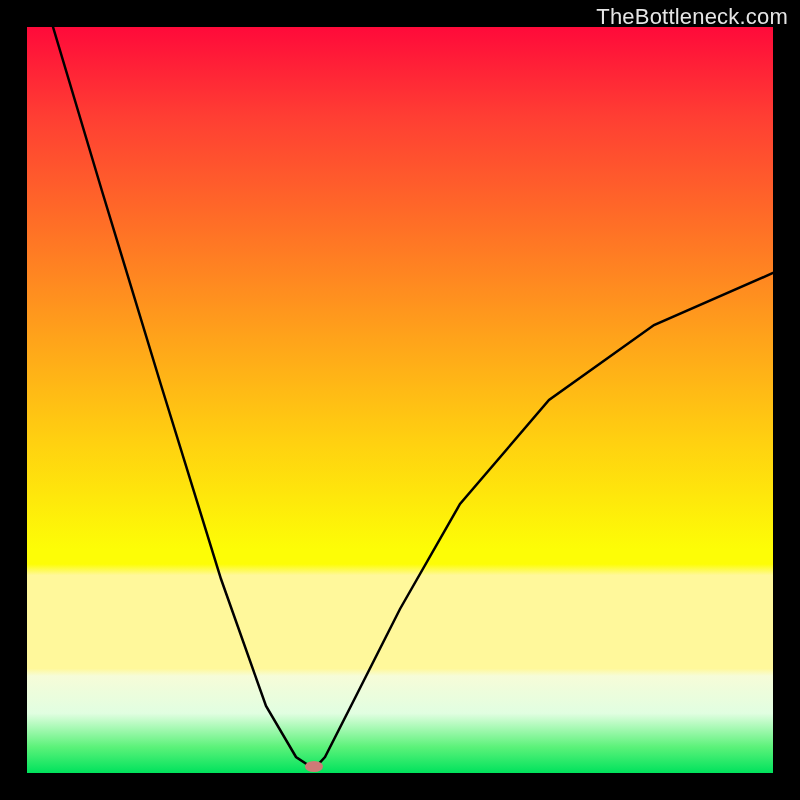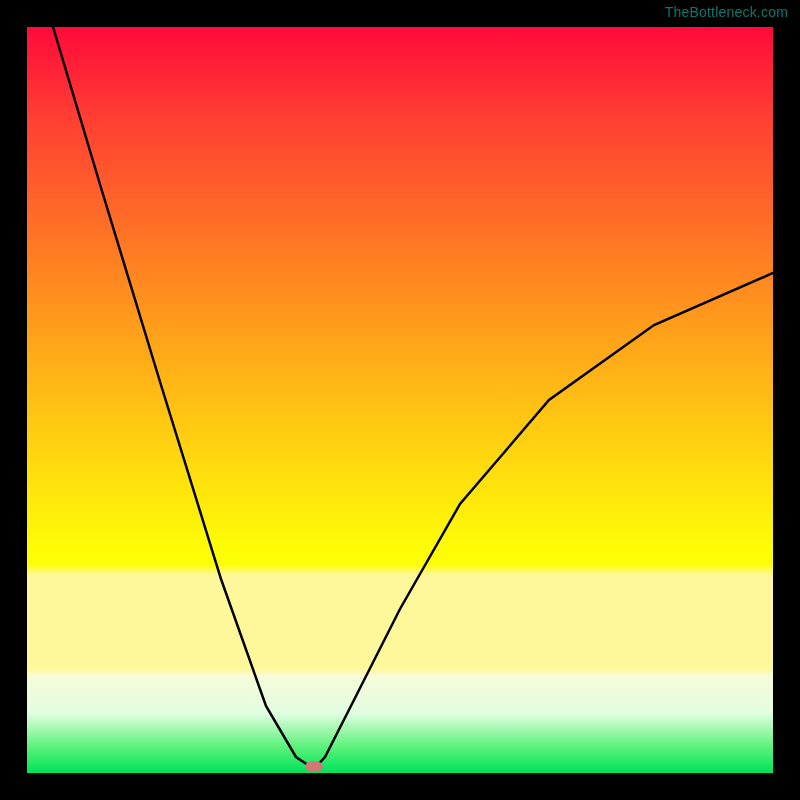--- a/index.html
+++ b/index.html
@@ -30,23 +30,23 @@
       #e1fee1 92%,
       #5cf27a 96.5%,
       #00e25c 100%
     );
   }
   .watermark {
     position: absolute;
     top: 4px;
     right: 12px;
     font-family: Arial, Helvetica, sans-serif;
-    font-size: 14px;
+    font-size: 22px;
     font-weight: 500;
-    color: #0f766e;
+    color: #e5e5e5;
     letter-spacing: 0.2px;
     user-select: none;
   }
   .curve {
     position: absolute;
     top: 0;
     left: 0;
     width: 746px;
     height: 746px;
   }

